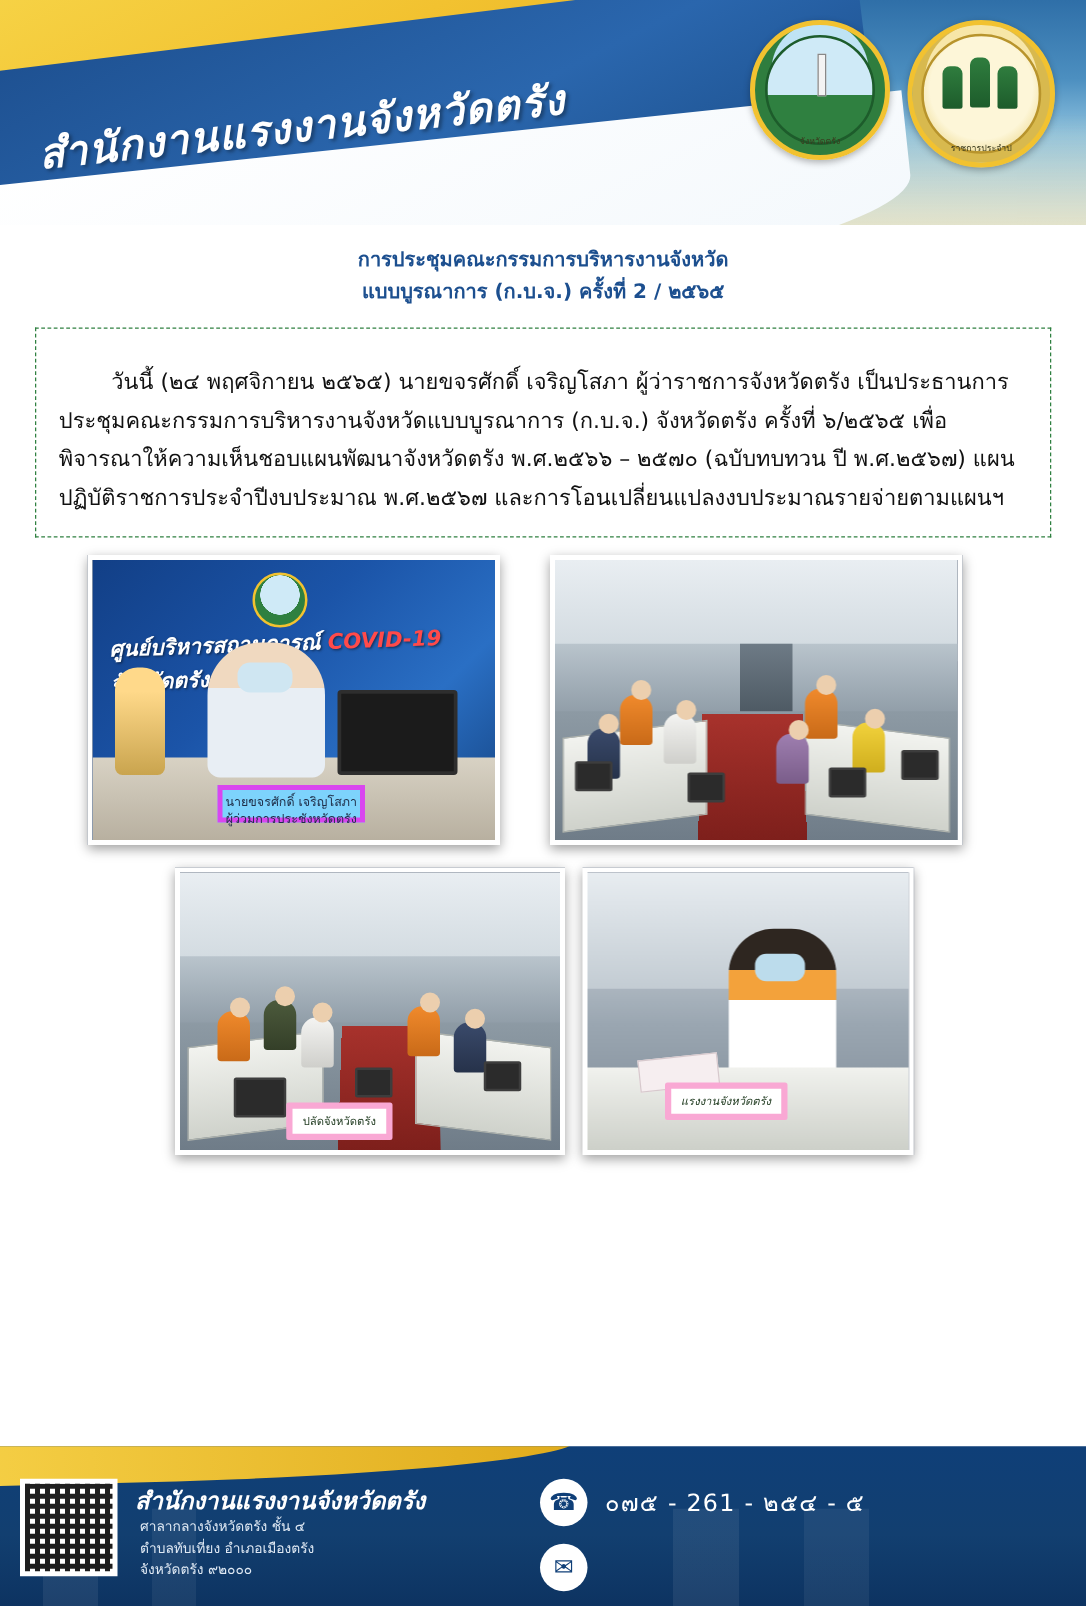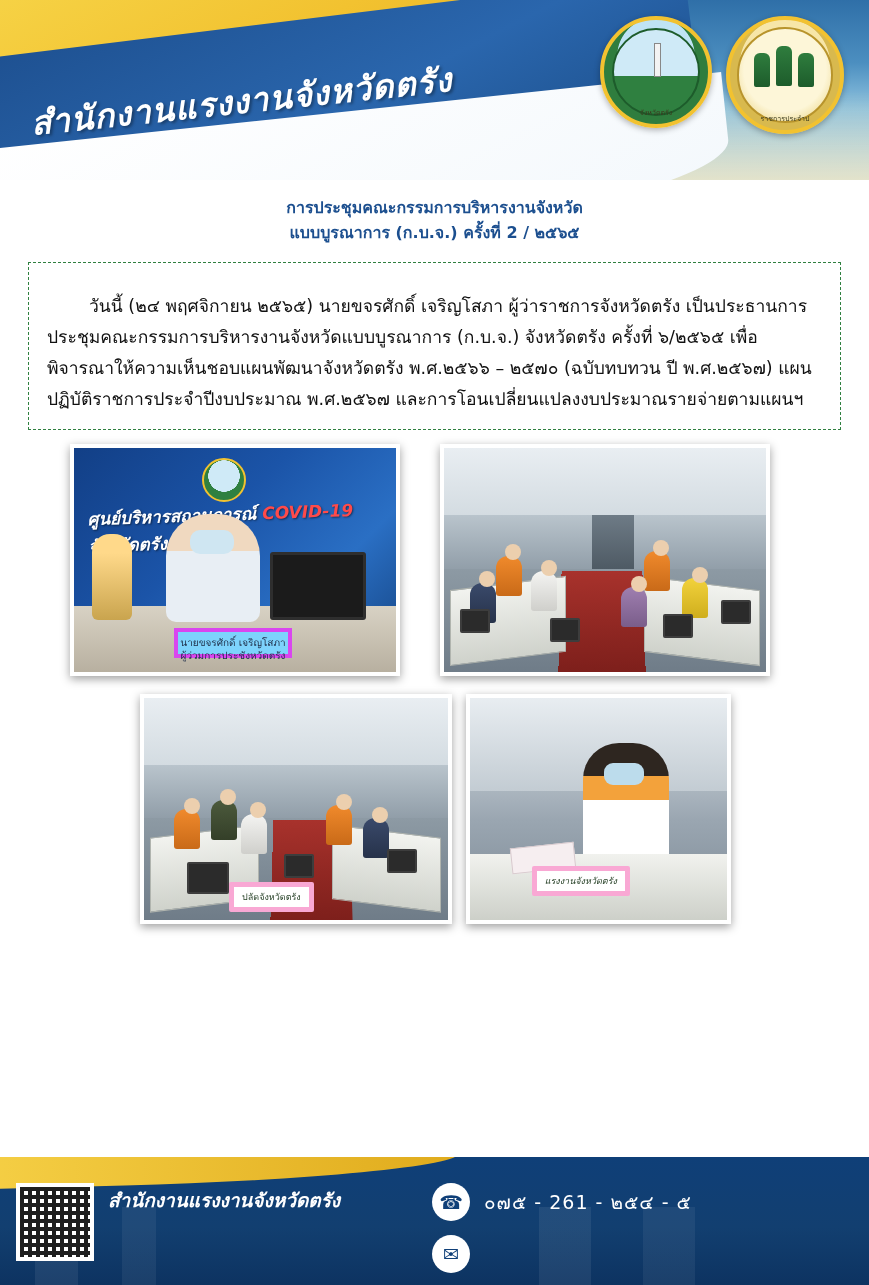--- a/index.html
+++ b/index.html
@@ -446,20 +446,25 @@
 
   <div class="footer">
     <div class="skyline"></div>
     <div class="gold-swoosh"></div>
 
     <div class="qr">
       <div class="grid"></div>
     </div>
 
     <div class="f-org">สำนักงานแรงงานจังหวัดตรัง</div>
+    <div class="f-addr">
+      <div>ศาลากลางจังหวัดตรัง ชั้น ๔</div>
+      <div>ตำบลทับเที่ยง อำเภอเมืองตรัง</div>
+      <div>จังหวัดตรัง ๙๒๐๐๐</div>
+    </div>
 
     <div class="f-contact">
       <div class="c-row">
         <div class="c-ico">☎</div>
         <div class="c-txt">๐๗๕ - 261 - ๒๕๔ - ๕</div>
       </div>
       <div class="c-row">
         <div class="c-ico">✉</div>
       </div>
     </div>

